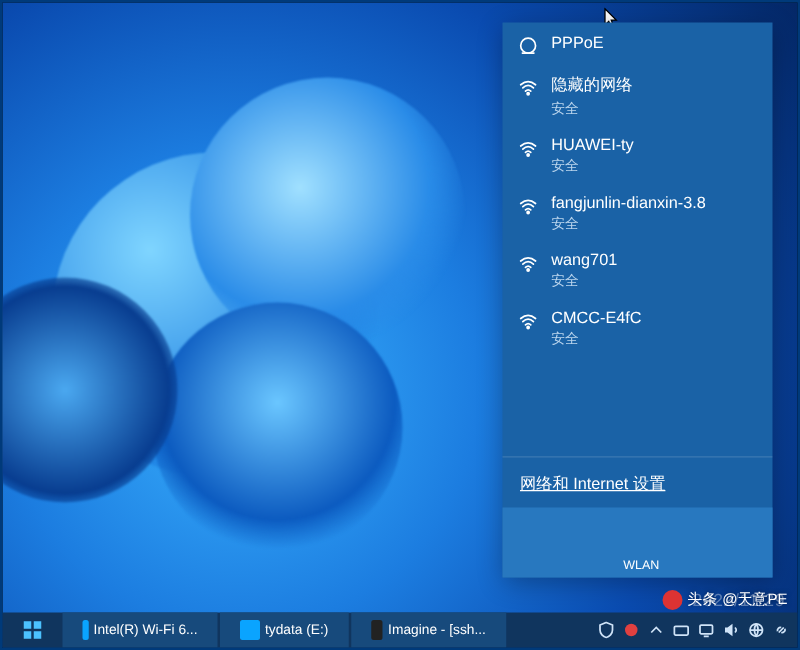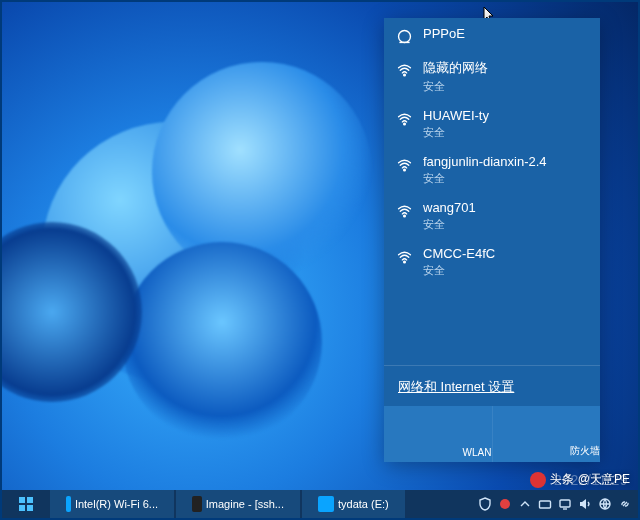--- a/index.html
+++ b/index.html
@@ -4,33 +4,33 @@
 <style>
 html,body{margin:0;padding:0;width:640px;height:520px;overflow:hidden;font-family:"Microsoft YaHei","Segoe UI",sans-serif;background:#000}
 .screen{position:relative;width:636px;height:516px;border:2px solid #003a7a;background:radial-gradient(circle at 30% 60%,#3ab2ff 0%,#1c7de0 35%,#0a4bb0 65%,#042766 100%);overflow:hidden}
 
 .petal{position:absolute;border-radius:50%;filter:blur(1px)}
 .p1{width:260px;height:260px;left:40px;top:120px;background:radial-gradient(circle at 30% 30%,#7fd5ff,#1c7de0 60%,transparent 75%)}
 .p2{width:220px;height:220px;left:150px;top:60px;background:radial-gradient(circle at 40% 40%,#a0e0ff,#2a8ce8 55%,transparent 72%)}
 .p3{width:200px;height:200px;left:120px;top:240px;background:radial-gradient(circle at 50% 40%,#6ac6ff,#0c5bc0 60%,transparent 75%)}
 .p4{width:180px;height:180px;left:-40px;top:220px;background:radial-gradient(circle at 50% 50%,#4aa8f0,#083d90 65%,transparent 78%)}
 
-.flyout{position:absolute;right:38px;top:16px;width:216px;height:444px;background:#1a62a6;color:#fff;font-size:12px;display:flex;flex-direction:column;box-shadow:0 4px 20px rgba(0,0,0,.3)}
+.flyout{position:absolute;right:20px;top:16px;width:216px;height:444px;background:#1a62a6;color:#fff;font-size:12px;display:flex;flex-direction:column;box-shadow:0 4px 20px rgba(0,0,0,.3)}
 .net-list{flex:1;overflow:hidden}
 .net-item{display:flex;align-items:flex-start;padding:8px 12px 6px 12px;gap:10px}
 .net-item .icon{width:17px;height:17px;flex:none;margin-top:2px}
 .net-item .txt{display:flex;flex-direction:column;gap:2px}
 .net-name{color:#fff;font-size:13px}
 .net-sub{color:#bcd6ee;font-size:11px}
 .divider{height:1px;background:rgba(255,255,255,.15);margin:0 0 6px 0}
 .settings-block{padding:6px 14px 4px 14px}
 .settings-link{color:#fff;font-size:13px;text-decoration:underline;cursor:pointer}
 .settings-sub{color:#bcd6ee;font-size:10px;margin-top:3px}
 .tiles{display:flex;height:56px;margin-top:6px}
-.tile{flex:1;background:#2878bf;display:flex;align-items:flex-end;justify-content:flex-end;padding:0 0 4px 6px;font-size:10px;color:#fff;border-right:1px solid rgba(255,255,255,.08);cursor:pointer}
+.tile{flex:1;background:#2878bf;display:flex;align-items:flex-end;justify-content:center;padding:0 0 4px 6px;font-size:10px;color:#fff;border-right:1px solid rgba(255,255,255,.08);cursor:pointer}
 .tile:last-child{border-right:none}
 
 .taskbar{position:absolute;left:0;right:0;bottom:0;height:28px;background:#10355e;display:flex;align-items:center;color:#fff;font-size:11px}
 .tb-btn{display:flex;align-items:center;gap:4px;height:100%;padding:0 16px;cursor:pointer}
 .tb-btn.app{background:#174a7c;margin-right:2px;max-width:92px;overflow:hidden;white-space:nowrap}
 .tb-icon{width:16px;height:16px;flex:none}
 .sq{width:16px;height:16px;background:#ffb000;border-radius:2px}
 .sq.b{background:#0aa4ff}
 .tb-spacer{flex:1}
 .tray{display:flex;align-items:center;gap:6px;padding:0 6px;height:100%}
@@ -110,21 +110,21 @@
       <div class="net-item">
         <span class="icon wifi">
           <svg viewBox="0 0 20 20">
               <path d="M3 8 Q10 2 17 8"></path>
               <path d="M5 11 Q10 6 15 11"></path>
               <path d="M7.5 14 Q10 11.5 12.5 14"></path>
               <circle cx="10" cy="16.5" r="1" fill="#fff"></circle>
             </svg>
         </span>
         <span class="txt">
-          <span class="net-name">fangjunlin-dianxin-2.4</span>
+          <span class="net-name">fangjunlin-dianxin-3.8</span>
           <span class="net-sub">安全</span>
         </span>
       </div>
 
       <div class="net-item">
         <span class="icon wifi">
           <svg viewBox="0 0 20 20">
               <path d="M3 8 Q10 2 17 8"></path>
               <path d="M5 11 Q10 6 15 11"></path>
               <path d="M7.5 14 Q10 11.5 12.5 14"></path>
@@ -154,23 +154,20 @@
 
     </div>
 
     <div class="divider"></div>
     <div class="settings-block">
       <div class="settings-link">网络和 Internet 设置</div>
     </div>
     <div class="tiles">
       <div class="tile">
           <span>WLAN</span>
-        </div>
-      <div class="tile">
-          <span>防火墙</span>
         </div>
     </div>
   </div>
 
   <div class="credit">
     <span class="av"></span>
     <span>头条</span>
     <span>@天意PE</span>
   </div>
   <div class="date-wm">2022/11/29</div>
@@ -184,27 +181,27 @@
             <rect x="1" y="9" width="6" height="6" fill="#4cc2ff"></rect>
             <rect x="9" y="9" width="6" height="6" fill="#4cc2ff"></rect>
           </svg>
       </span>
     </div>
     <div class="tb-btn app">
       <span class="sq b"></span>
       <span>Intel(R) Wi-Fi 6...</span>
     </div>
     <div class="tb-btn app">
+      <span class="sq b"></span>
+      <span>tydata (E:)</span>
+    </div>
+    <div class="tb-btn app">
       <span class="sq" style="background:#222"></span>
       <span>Imagine - [ssh...</span>
     </div>
-    <div class="tb-btn app">
-      <span class="sq b"></span>
-      <span>tydata (E:)</span>
-    </div>
     <div class="tb-spacer"></div>
     <div class="tray">
       <span class="t">
           <svg viewBox="0 0 14 14">
             <path d="M7 1 L12 3 V7 C12 10 9.5 12.5 7 13 C4.5 12.5 2 10 2 7 V3 Z"></path>
           </svg>
         </span>
       <span class="t">
           <svg viewBox="0 0 14 14">
             <circle cx="7" cy="7" r="5" fill="#e04040" stroke="none"></circle>

